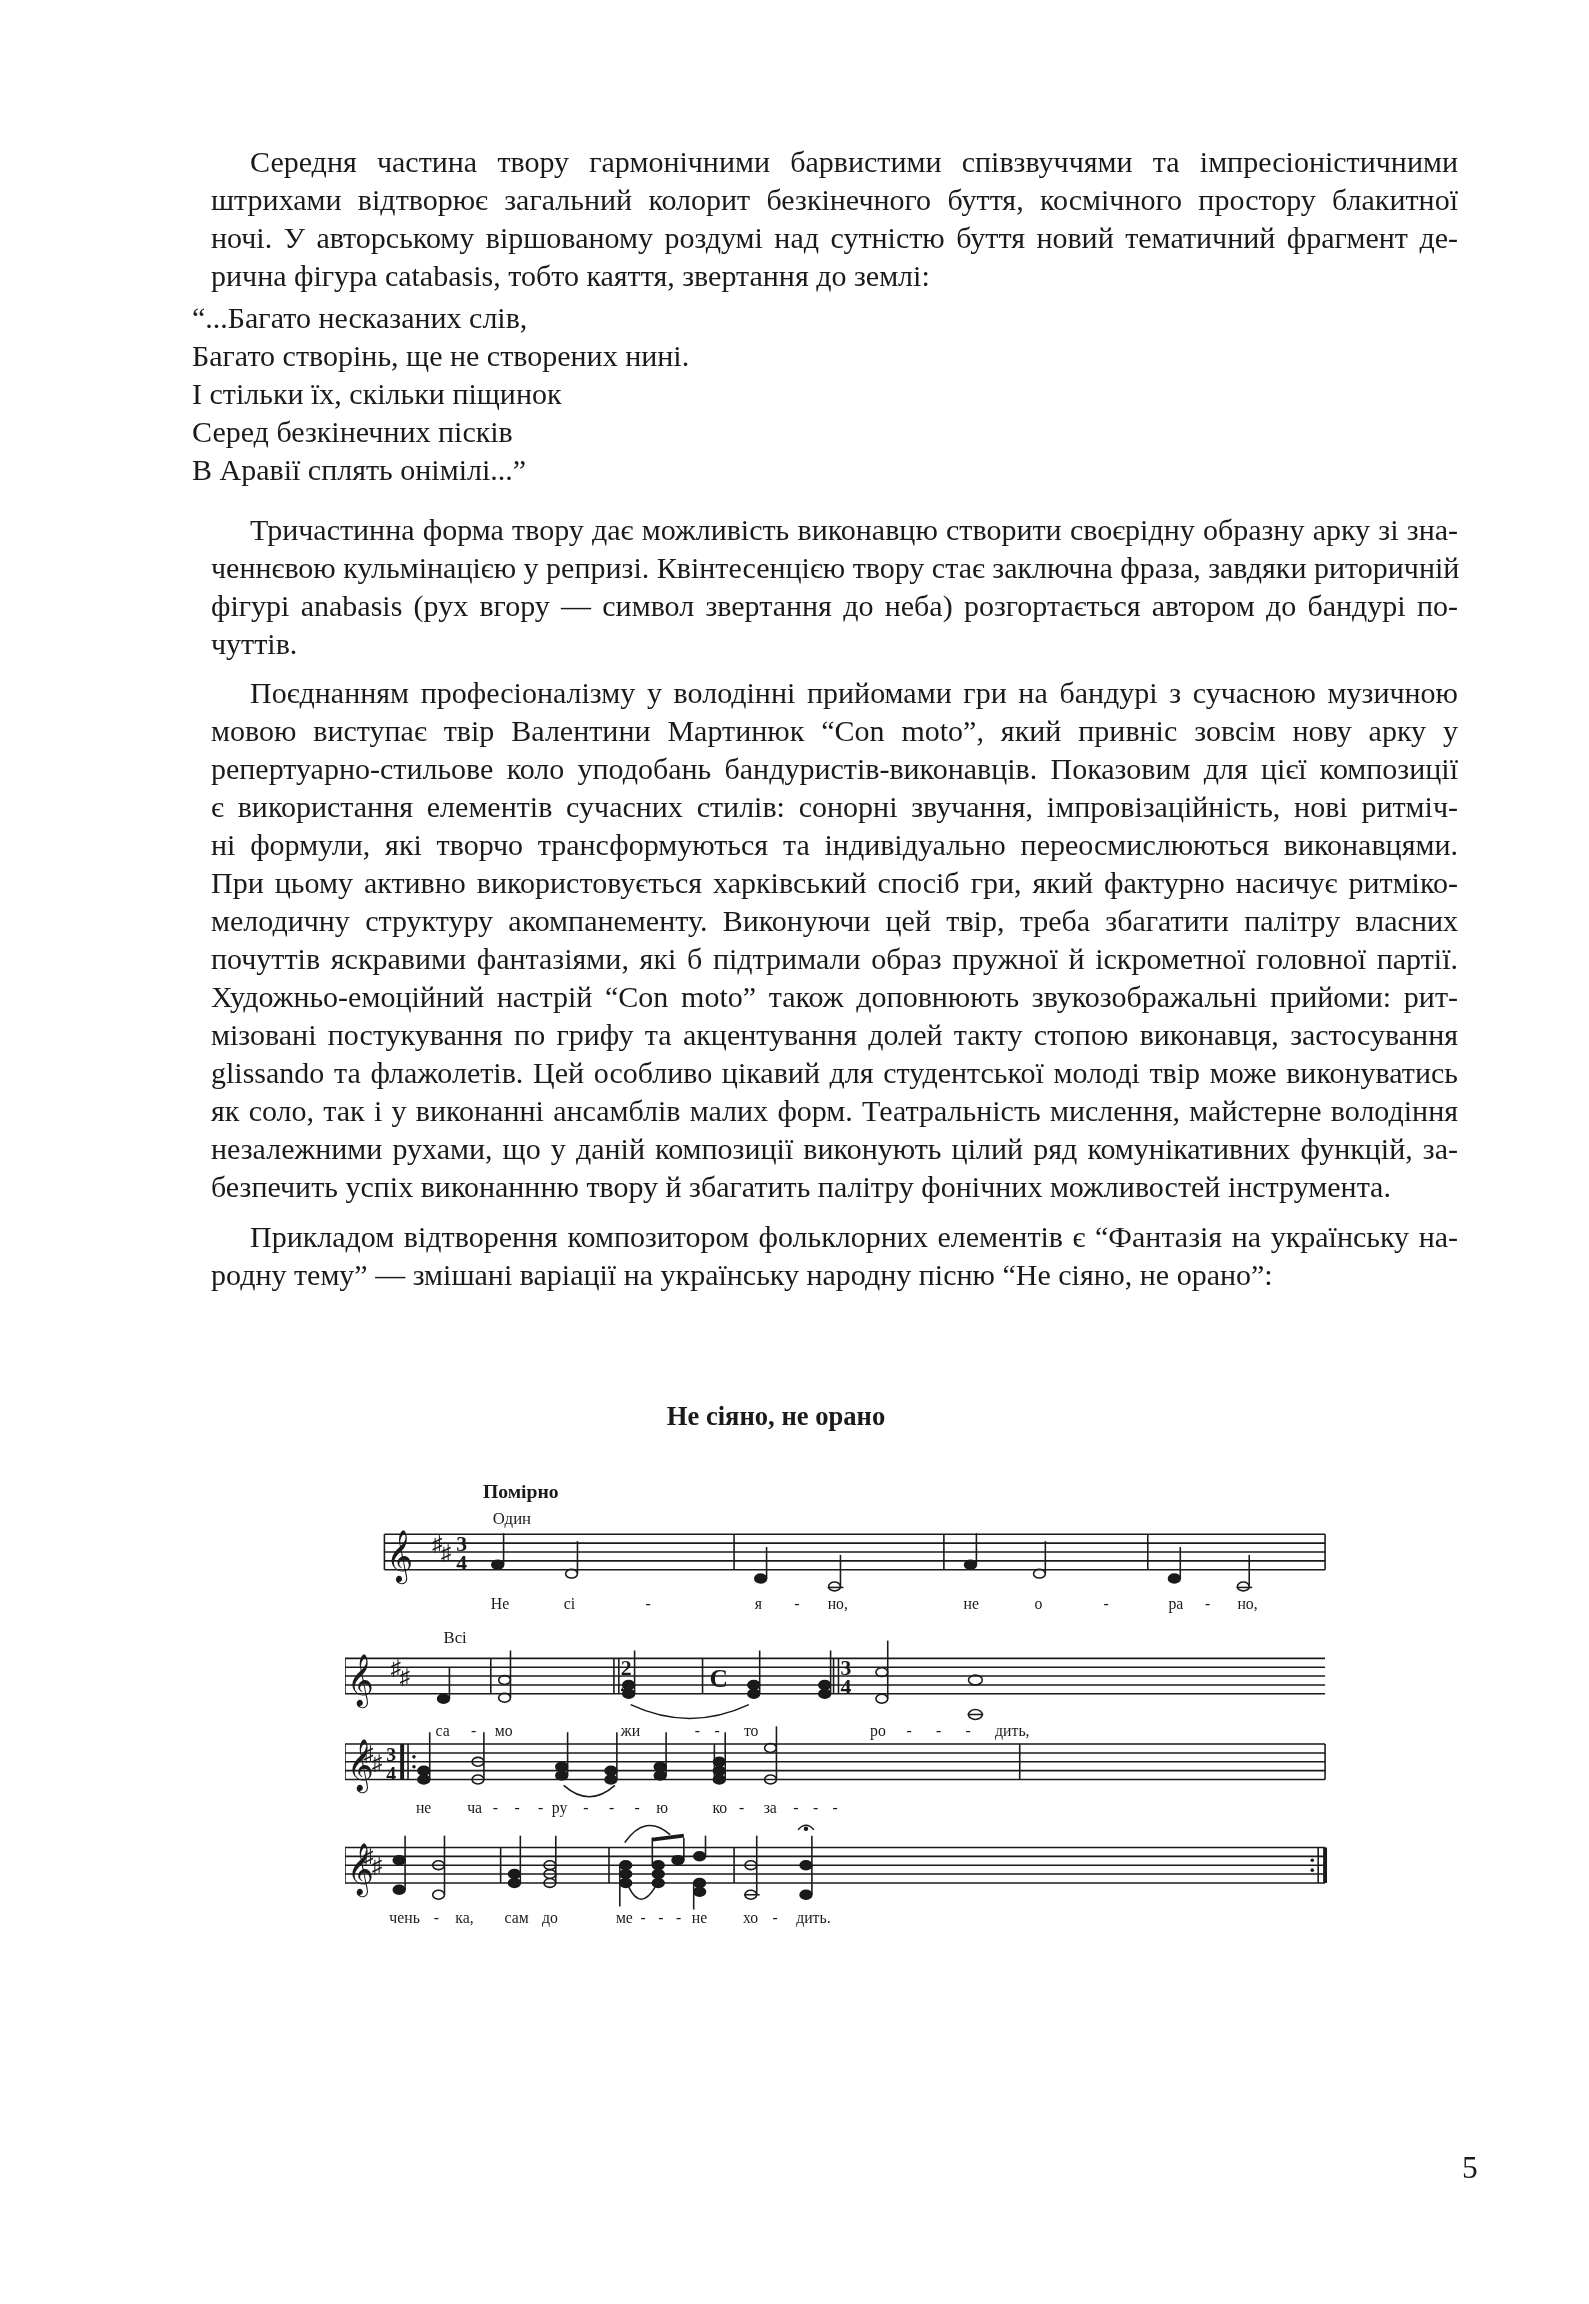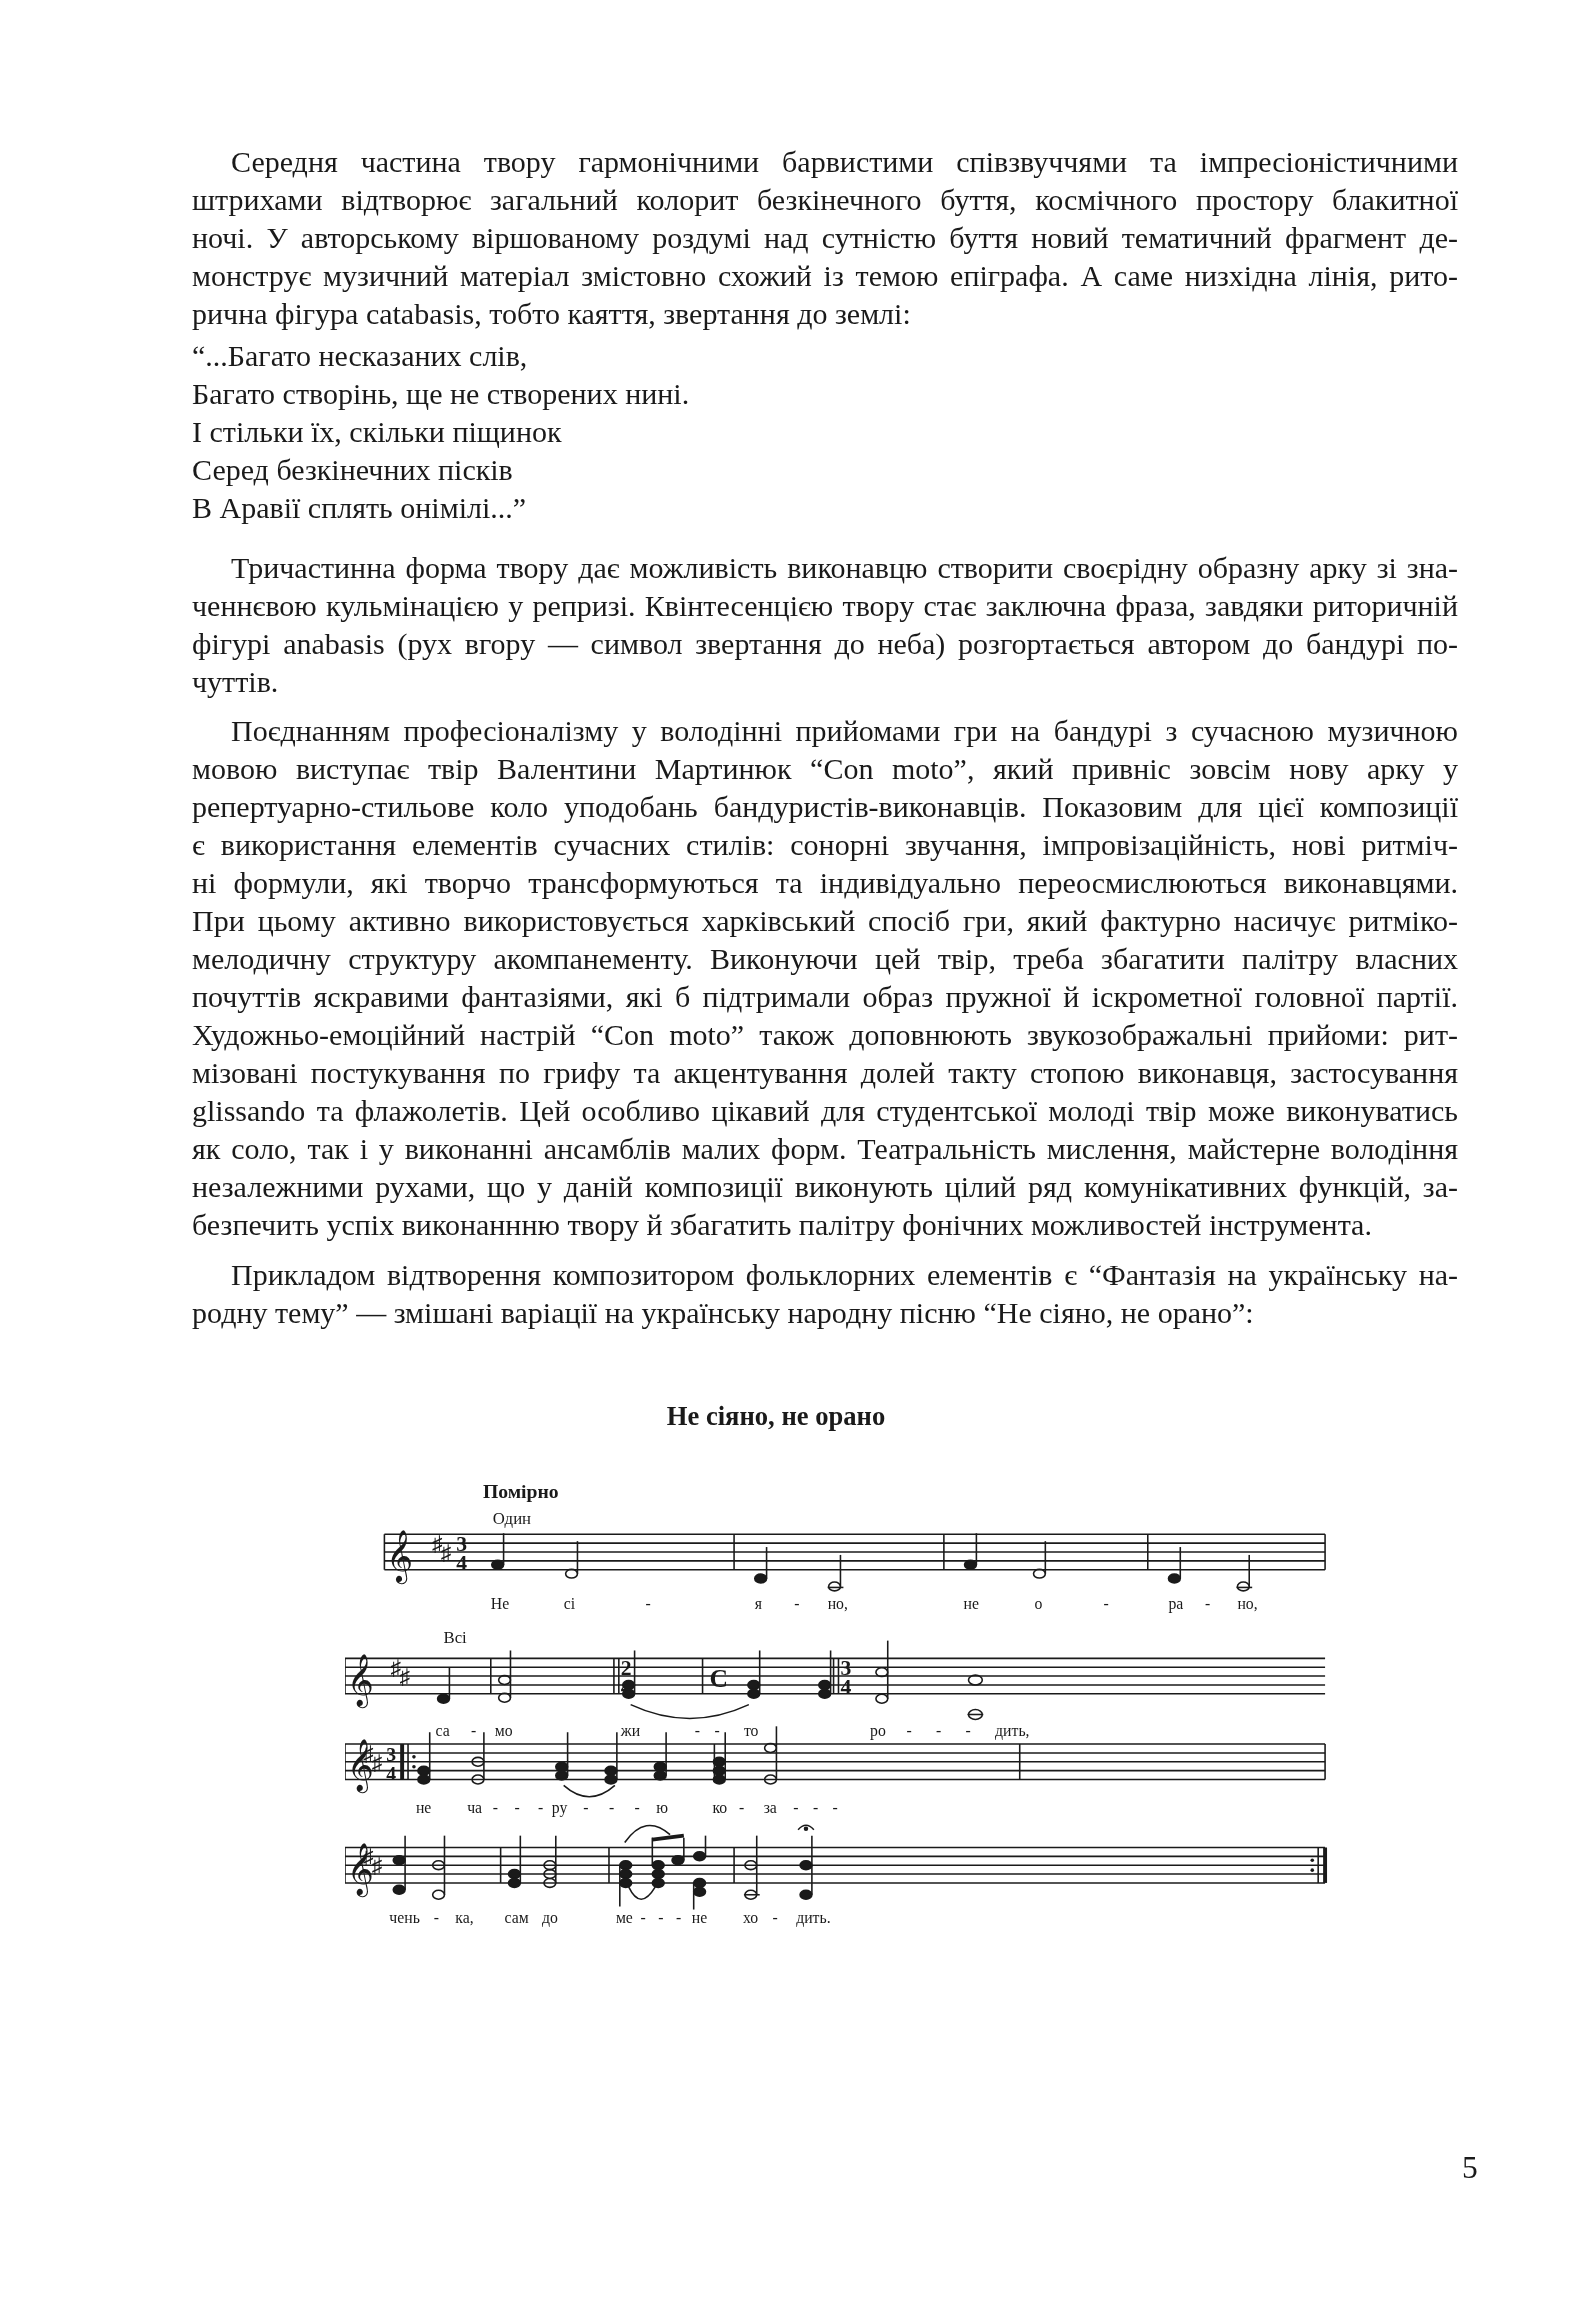--- a/index.html
+++ b/index.html
@@ -2,42 +2,41 @@
 <html><head>
 <meta charset="utf-8">
 <style>
   html, body { margin: 0; padding: 0; background: #ffffff; }
   body { width: 1590px; height: 2304px; position: relative; overflow: hidden;
          font-family: "Liberation Serif", "DejaVu Serif", serif; color: #1a1a1a; }
   .page { position: absolute; left: 192px; top: 143px; width: 1266px; }
   .para { font-size: 30px; line-height: 38px; text-align: justify; text-indent: 39px;
           margin: 0; hyphens: manual; }
   .para + .para { margin-top: 11.8px; }
-  .line { display: block; text-align: justify; text-align-last: justify; white-space: nowrap; }
+  .line { display: block; text-align: justify; text-align-last: justify; white-space: nowrap; margin-left: 19px; }
   .line.last { text-align-last: left; }
   .para .line:not(:first-child) { text-indent: 0; }
   .verse { margin: 0 0 0 256px; font-size: 30px; line-height: 38px; }
   .verse-block { margin: 3.9px 0 21.7px; }
   .verse .vline { display: block; }
   .example-title { position: absolute; left: 0; width: 1552px; top: 1401px; text-align: center;
                    font-weight: bold; font-size: 26.6px; }
   .score { position: absolute; left: 345px; top: 1468px; width: 985px; height: 493px; text-align: center; }
   .score svg { width: 985px; height: 493px; }
   .score text { font-family: "Liberation Serif", "DejaVu Serif", serif; fill: #1a1a1a; }
   .page-number { position: absolute; left: 1462px; top: 2150px; font-size: 31.5px; }
 </style>
 </head>
 <body>
 
 <div class="page">
   <p class="para">
     <span class="line">Середня частина твору гармонічними барвистими співзвуччями та імпресіоністичними</span>
     <span class="line">штрихами відтворює загальний колорит безкінечного буття, космічного простору блакитної</span>
     <span class="line">ночі. У авторському віршованому роздумі над сутністю буття новий тематичний фрагмент де-</span>
-    <span class="line">монструє музичний матеріал змістовно схожий із темою епіграфа. А саме низхідна лінія, рито-</span>
     <span class="line last">рична фігура catabasis, тобто каяття, звертання до землі:</span>
   </p>
 
   <div class="verse verse-block">
     <span class="vline">“...Багато несказаних слів,</span>
     <span class="vline">Багато створінь, ще не створених нині.</span>
     <span class="vline">І стільки їх, скільки піщинок</span>
     <span class="vline">Серед безкінечних пісків</span>
     <span class="vline">В Аравії сплять онімілі...”</span>
   </div>

